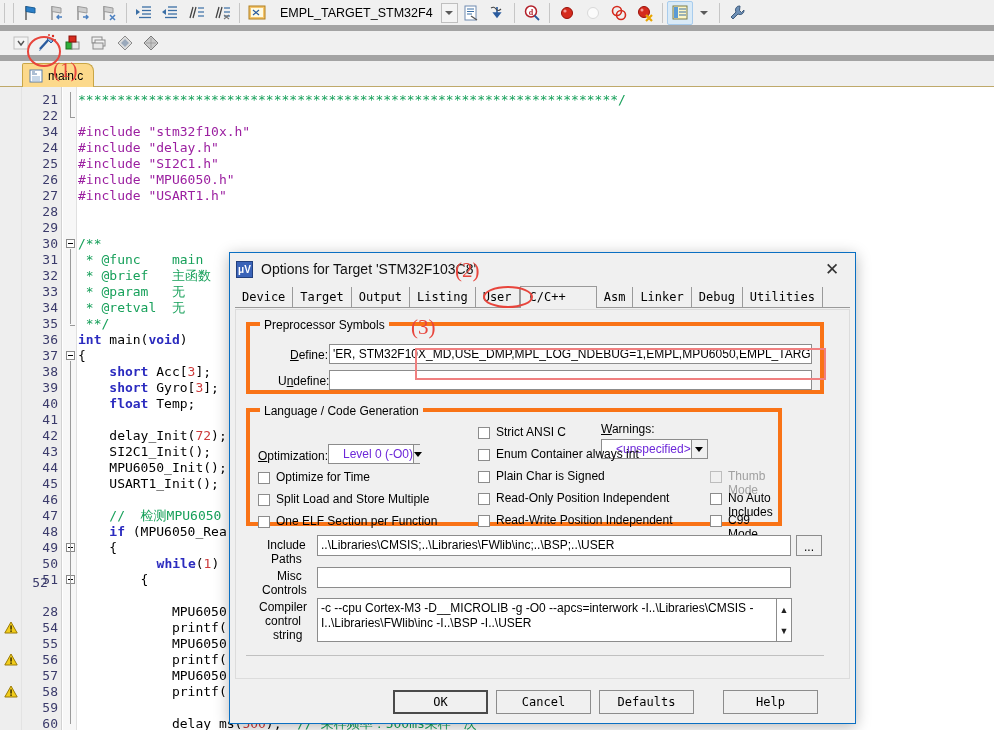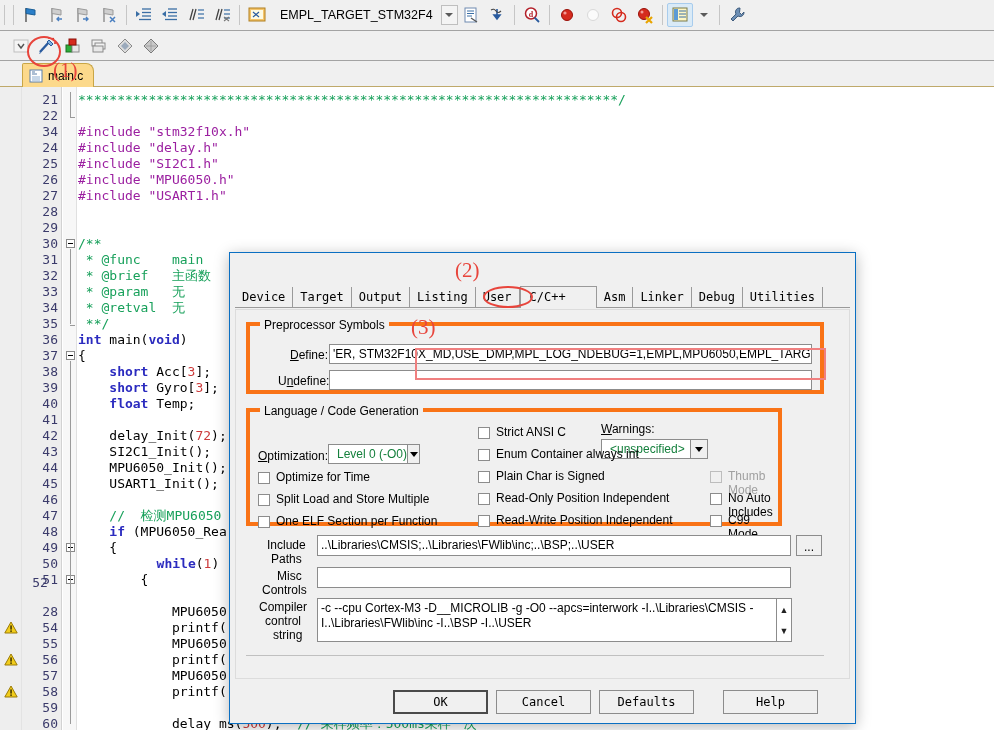--- a/index.html
+++ b/index.html
@@ -8,21 +8,21 @@
     width: 994px; height: 730px;
     overflow: hidden;
     background: #ffffff;
     font-family: "Liberation Sans", sans-serif;
   }
   #root { position: relative; width: 994px; height: 730px; background:#fff; }
 
   
   .toolbar {
     position: absolute; left:0; background:#f0f0f0;
-    border-bottom: 1px solid #a3a3a3;
+    border-bottom: 6px solid #a3a3a3;
     display:flex; align-items:center;
   }
   #toolbar1 { top:0; width:994px; height:31px; }
   #toolbar2 { top:31px; width:994px; height:30px; background:#f0f0f0; }
   .tb-sep { width:1px; height:20px; background:#c6c6c6; margin:0 4px; }
   .tb-btn {
     width:26px; height:24px; display:flex; align-items:center; justify-content:center;
     position:relative; flex:0 0 auto;
   }
   .tb-btn.small { width:22px; }
@@ -173,21 +173,21 @@
 
   .cb {
     position:absolute; width:12px; height:12px; border:1px solid #8c8c8c; background:#fff;
   }
   .cb.dis { border-color:#bdbdbd; background:#f0f0f0; }
 
   .combo {
     position:absolute; background:#fff; border:1px solid #8c8c8c;
     font-size:12px; display:flex; align-items:center;
   }
-  .combo-txt { flex:1; padding-left:8px; color:#15803d; white-space:nowrap; }
+  .combo-txt { flex:1; padding-left:14px; color:#6d28d9; white-space:nowrap; }
   .combo-btn {
     width:17px; height:100%; background:#f0f0f0; border-left:1px solid #8c8c8c;
     display:flex;align-items:center;justify-content:center;
   }
   .combo-btn i {
     width:0;height:0;border-left:4px solid transparent;border-right:4px solid transparent;
     border-top:5px solid #000; display:block;
   }
   .dotbtn {
     position:absolute; background:#f0f0f0; border:1px solid #8c8c8c;
@@ -579,20 +579,25 @@
         <div class="warnico" style="top: 598px;"><svg width="14" height="13" viewBox="0 0 14 13">
             <path d="M7 1 L13.2 12 L0.8 12 Z" fill="#f2cd1b" stroke="#9a7a06"></path>
             <rect x="6.3" y="4.4" width="1.5" height="4.2" fill="#3a2f00"></rect>
             <rect x="6.3" y="9.4" width="1.5" height="1.5" fill="#3a2f00"></rect>
           </svg></div>
       </div>
   </div>
 
   <div id="dialog">
 
+    <div id="dlg-title">
+      <span class="dlg-ico">μV</span>
+      <span id="dlg-title-text">Options for Target 'STM32F103C8'</span>
+      <span id="dlg-close">✕</span>
+    </div>
 
     <div id="dlg-tabs">
         <div class="dtab">Device</div>
         <div class="dtab">Target</div>
         <div class="dtab">Output</div>
         <div class="dtab">Listing</div>
         <div class="dtab">User</div>
         <div class="dtab sel wide">C/C++</div>
         <div class="dtab">Asm</div>
         <div class="dtab">Linker</div>

